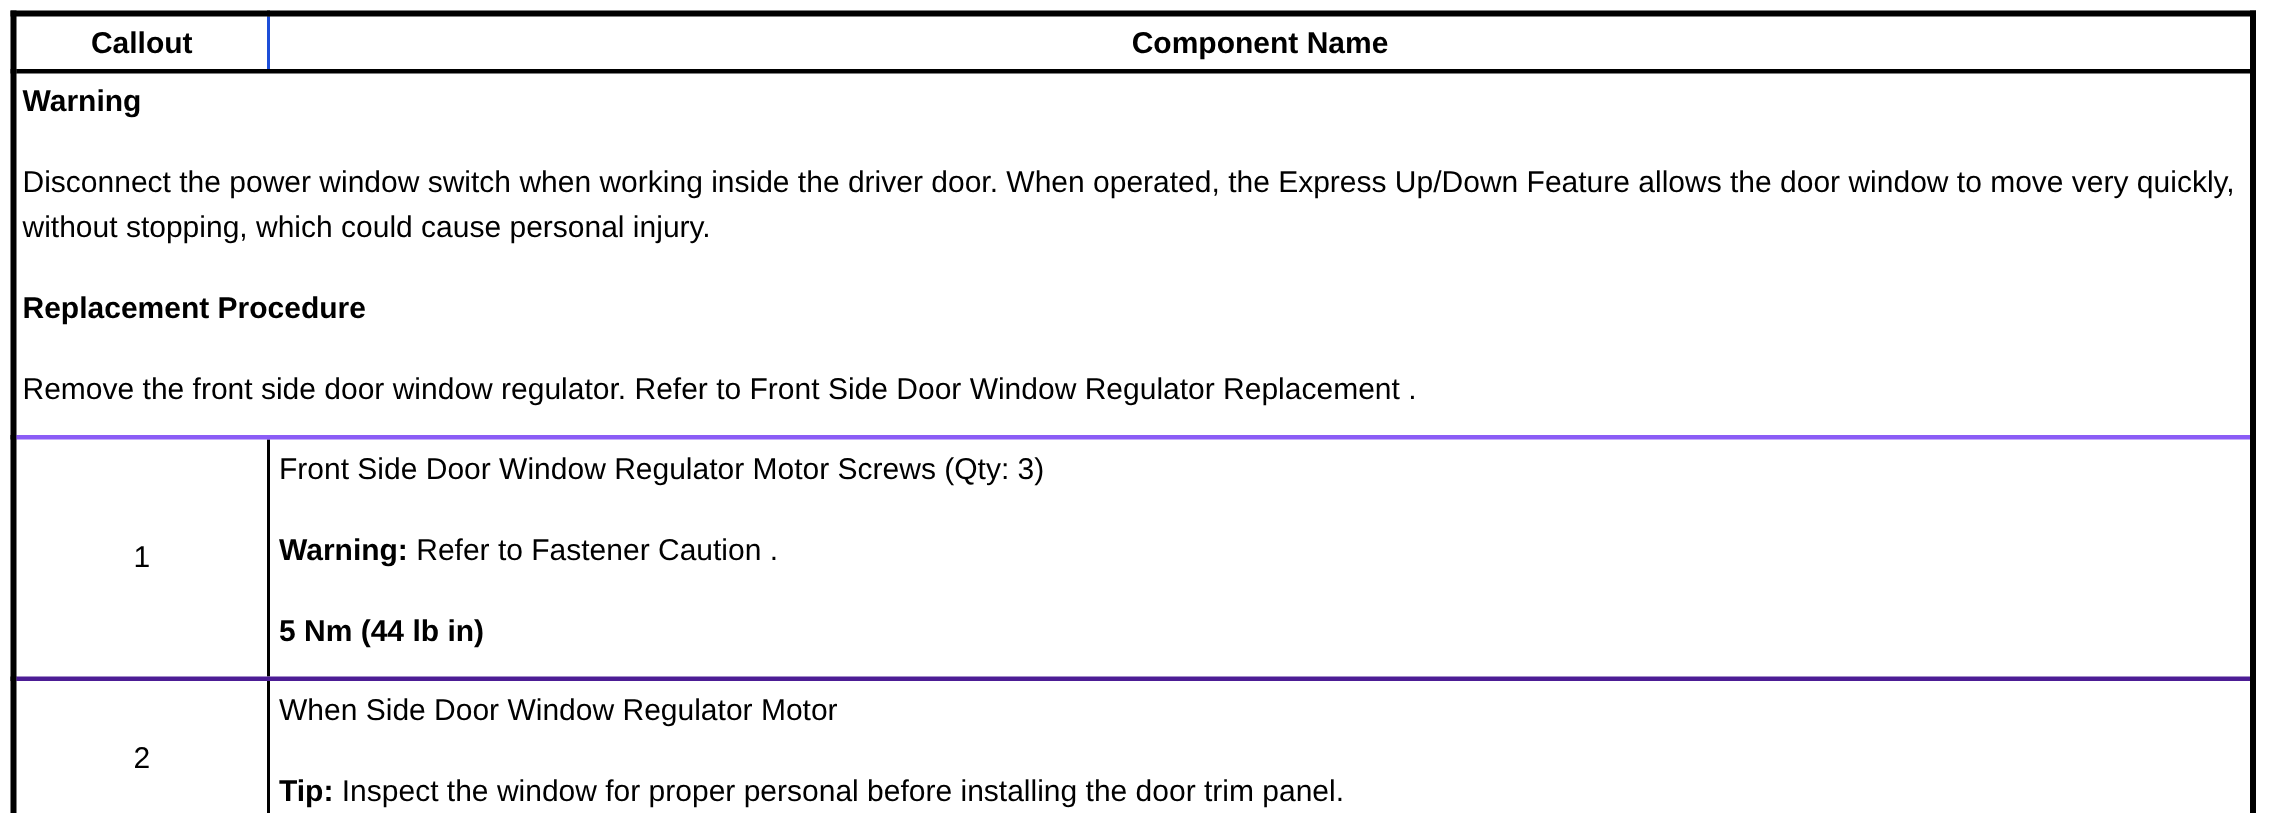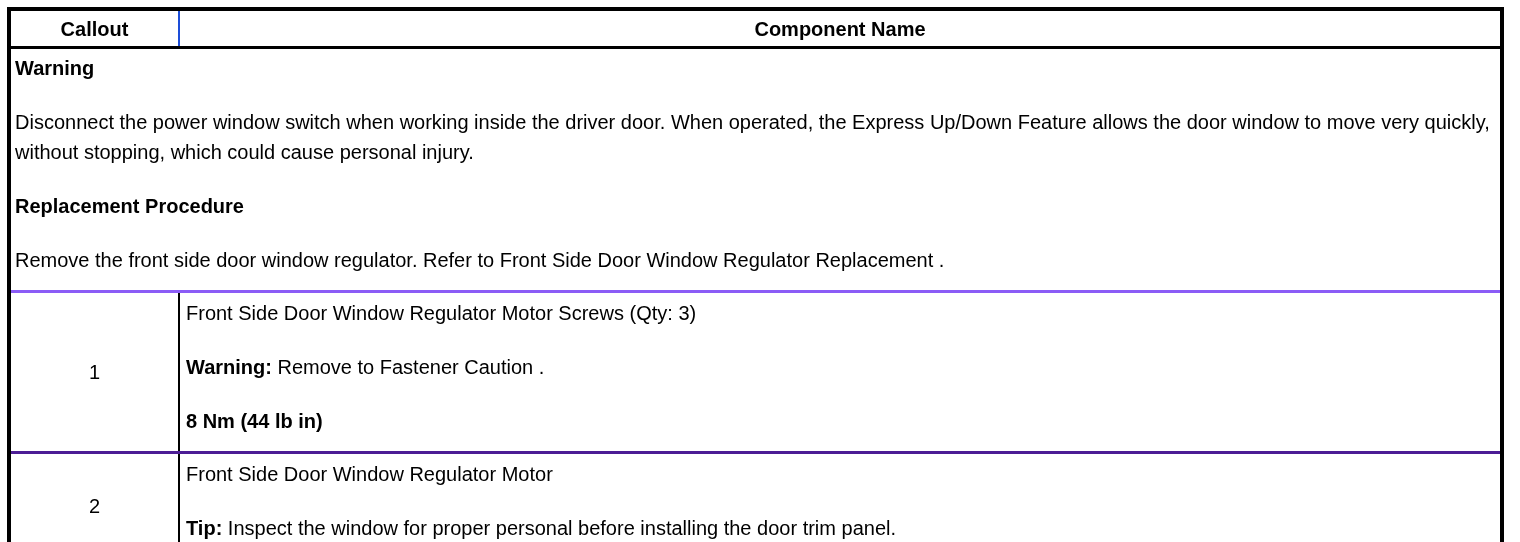--- a/index.html
+++ b/index.html
@@ -78,25 +78,25 @@
         <p class="bold">Warning</p>
         <p>Disconnect the power window switch when working inside the driver door. When operated, the Express Up/Down Feature allows the door window to move very quickly, without stopping, which could cause personal injury.</p>
         <p class="bold">Replacement Procedure</p>
         <p>Remove the front side door window regulator. Refer to Front Side Door Window Regulator Replacement .</p>
       </td>
     </tr>
     <tr class="callout-row-1">
       <td class="callout-cell">1</td>
       <td class="component-cell">
         <p>Front Side Door Window Regulator Motor Screws (Qty: 3)</p>
-        <p><span class="bold">Warning:</span><span> Remove to Fastener Caution .</span></p>
-        <p class="bold">8 Nm (44 lb in)</p>
+        <p><span class="bold">Warning:</span><span> Refer to Fastener Caution .</span></p>
+        <p class="bold">5 Nm (44 lb in)</p>
       </td>
     </tr>
     <tr class="callout-row-2">
       <td class="callout-cell">2</td>
       <td class="component-cell">
-        <p>Front Side Door Window Regulator Motor</p>
+        <p>When Side Door Window Regulator Motor</p>
         <p><span class="bold">Tip:</span><span> Inspect the window for proper personal before installing the door trim panel.</span></p>
       </td>
     </tr>
   </tbody>
 </table>
 
 </body></html>

